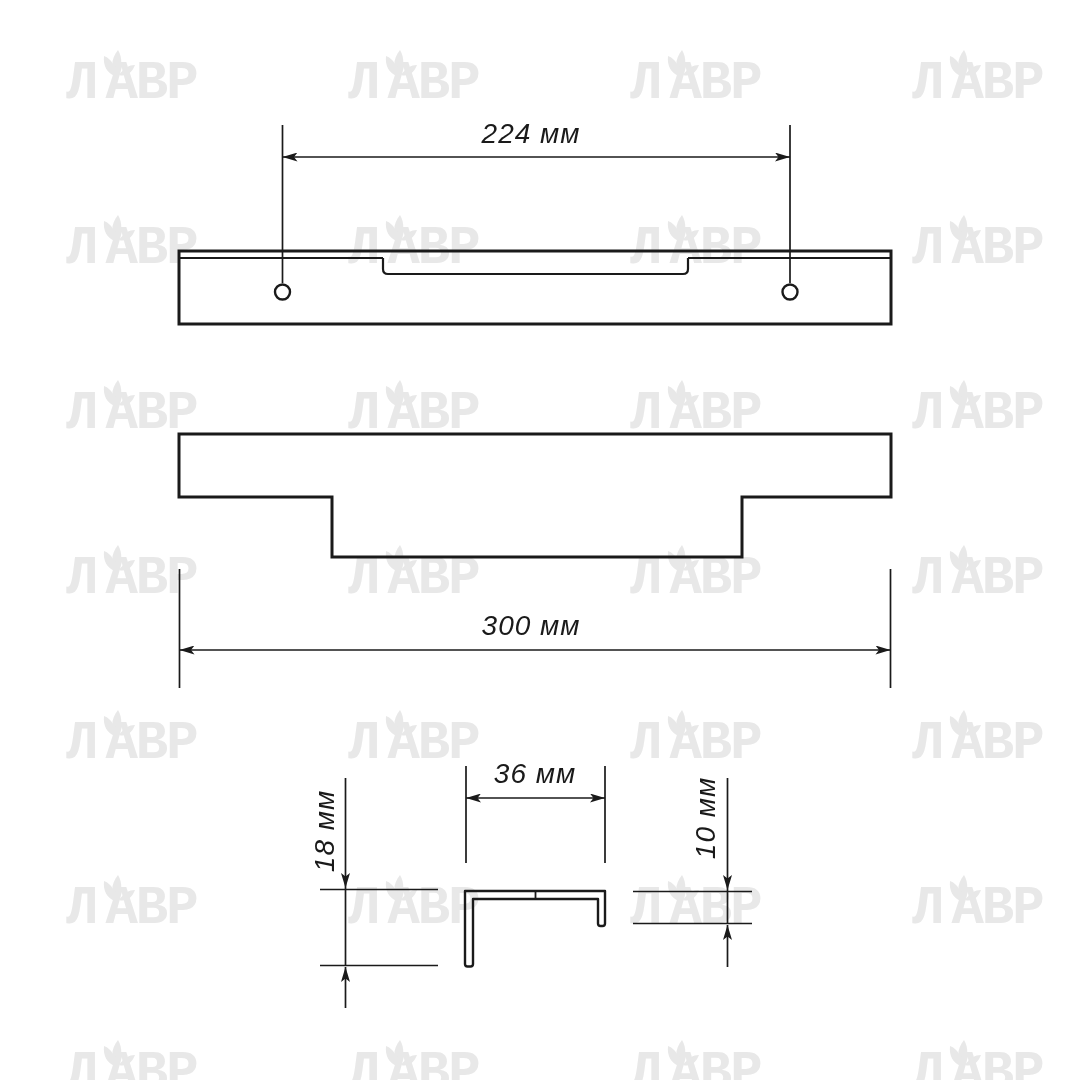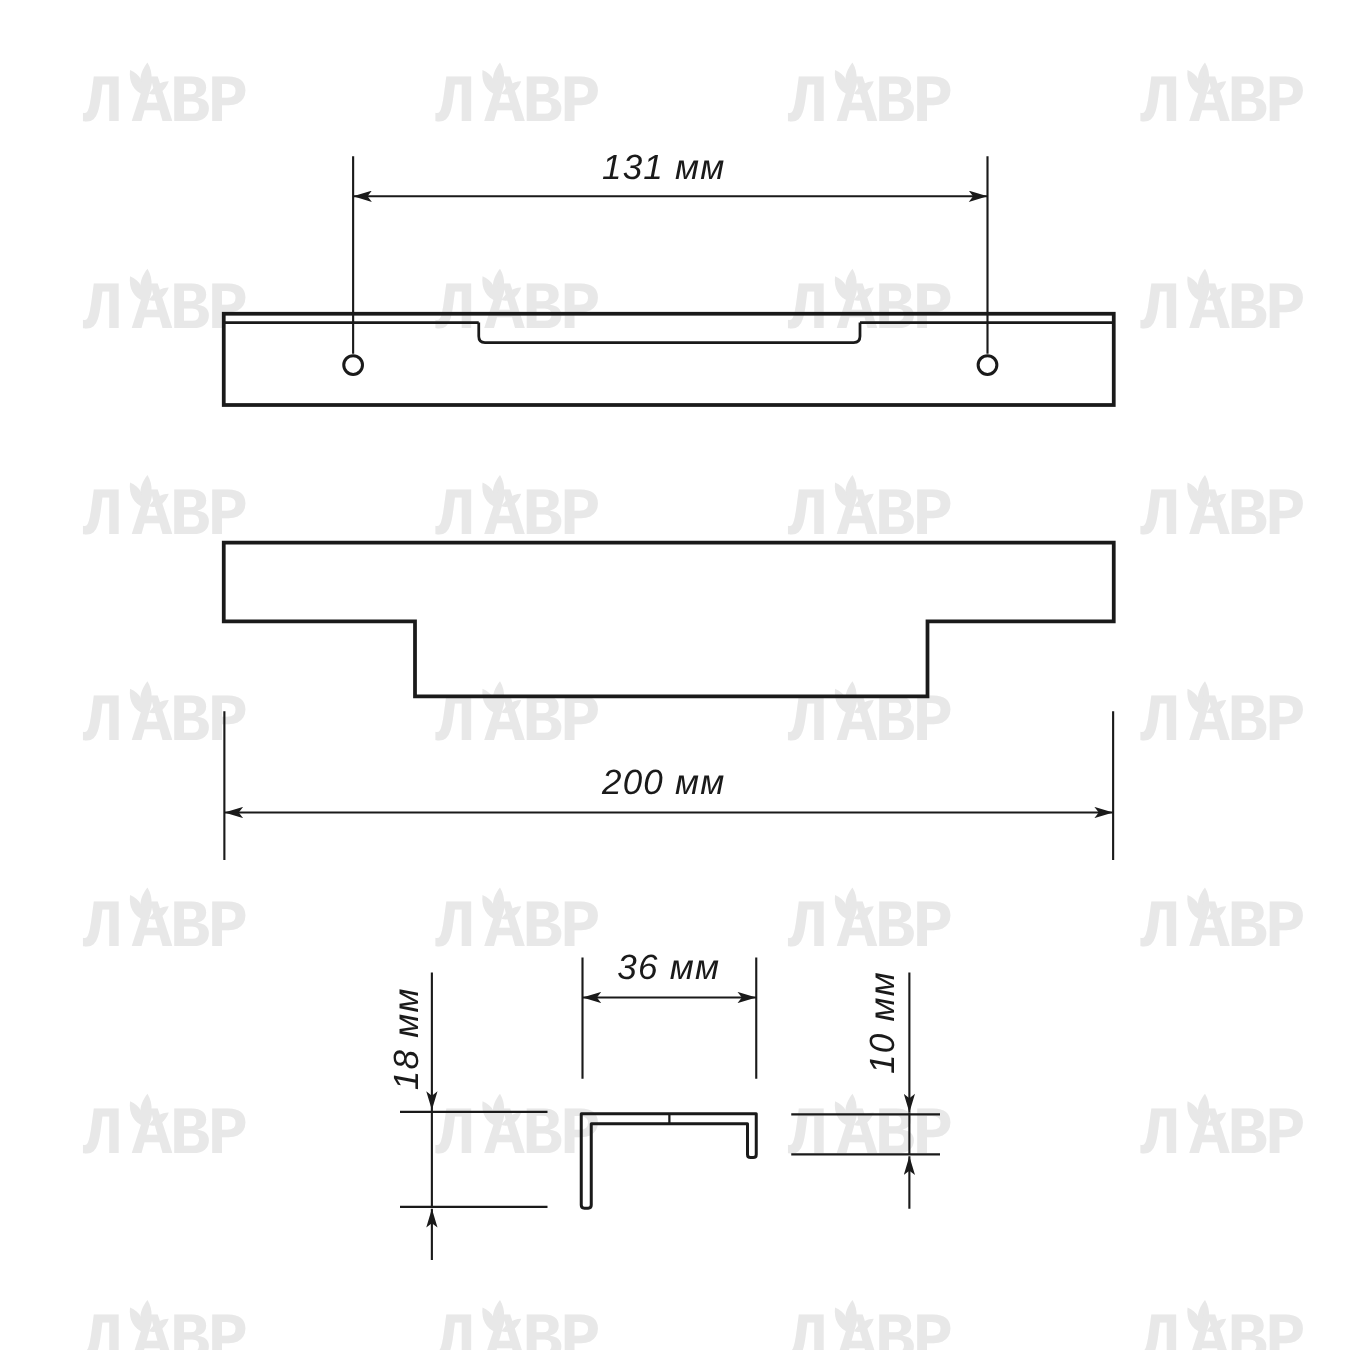--- a/index.html
+++ b/index.html
@@ -297,23 +297,23 @@
     </g>
 
     <g stroke="#1a1a1a" fill="none" stroke-width="1.7">
       <path d="M633,891.5 H752 M633,923.5 H752"></path>
       <line x1="727.5" y1="778" x2="727.5" y2="890" marker-end="url(#arr)"></line>
       <line x1="727.5" y1="890" x2="727.5" y2="924"></line>
       <line x1="727.5" y1="967" x2="727.5" y2="925" marker-end="url(#arr)"></line>
     </g>
   </svg>
 
-  <div class="dim-label" style="left:531px;top:134px;">131 мм</div>
-
-  <div class="dim-label" style="left:531px;top:626px;">200 мм</div>
+  <div class="dim-label" style="left:531px;top:134px;">224 мм</div>
+
+  <div class="dim-label" style="left:531px;top:626px;">300 мм</div>
 
   <div class="dim-label" style="left:535px;top:774px;">36 мм</div>
 
   <div class="dim-label rot" style="left:325px;top:831px;">18 мм</div>
 
   <div class="dim-label rot" style="left:706px;top:818px;">10 мм</div>
 
 </div>
 
 </body></html>

